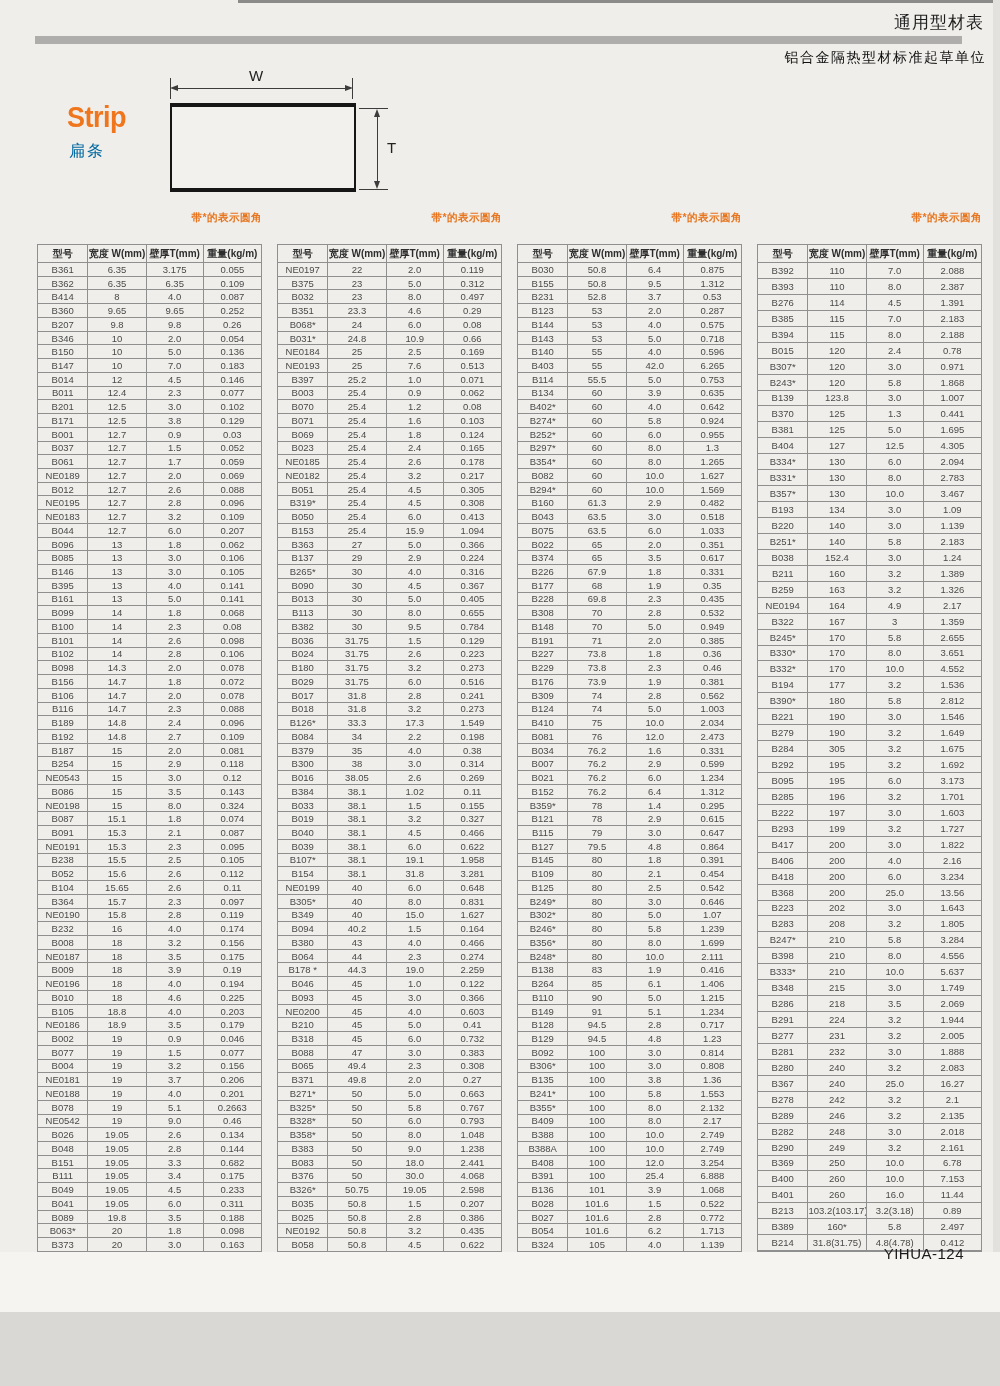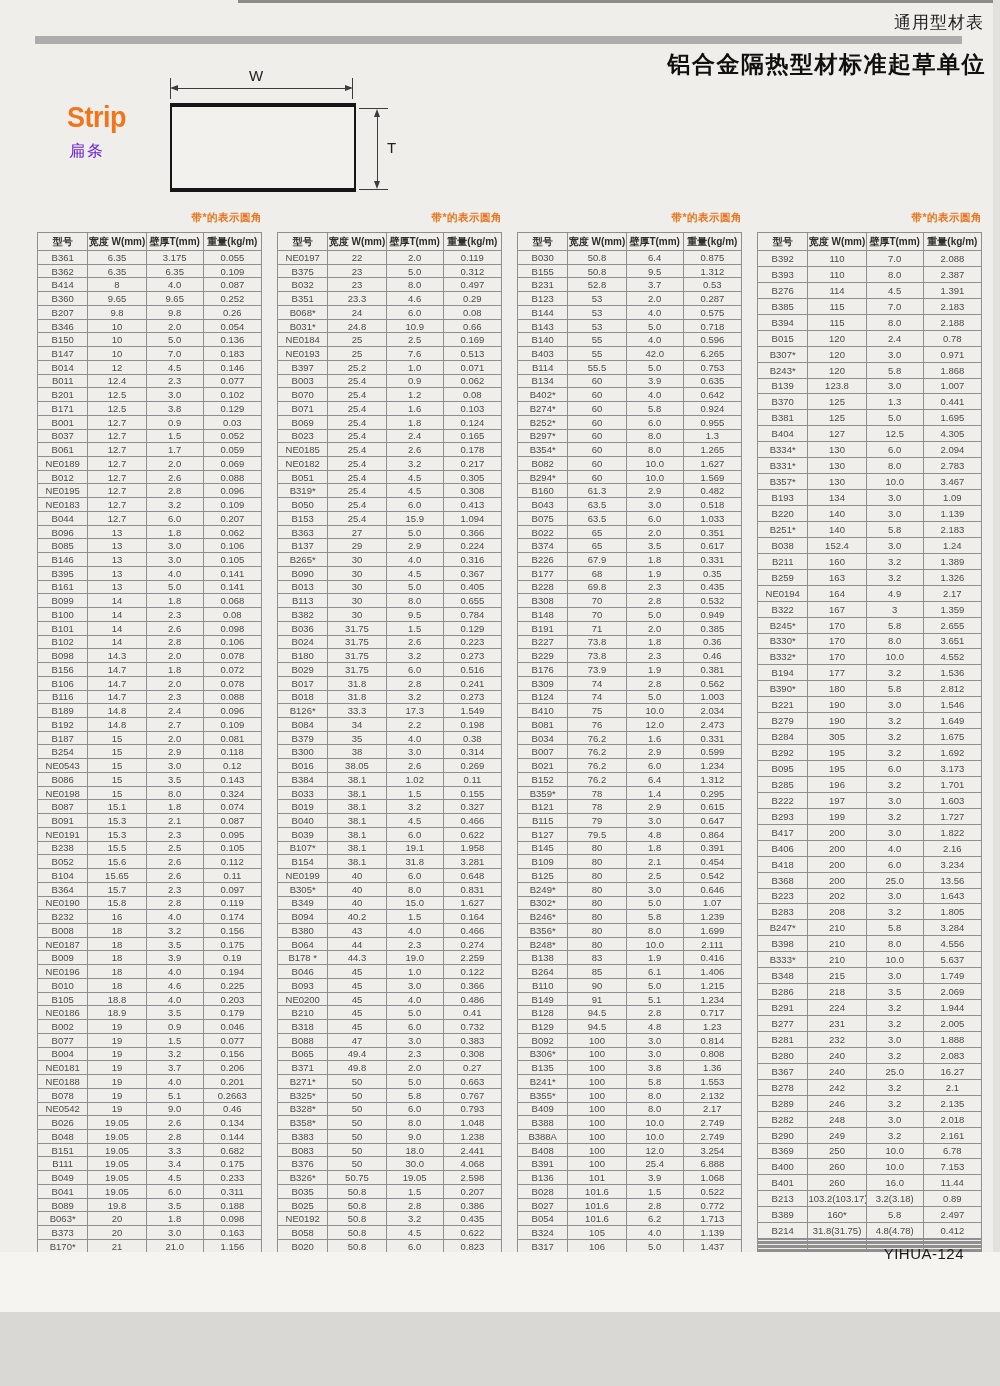--- a/index.html
+++ b/index.html
@@ -5,24 +5,24 @@
   html,body { margin:0; padding:0; background:#c9c8c4; }
   .page {
     position:relative; width:1000px; height:1386px; margin:0 auto;
     background:#efeeea; overflow:hidden;
     font-family:"Liberation Sans", sans-serif;
   }
   .scan-top-edge { position:absolute; left:238px; top:0; width:762px; height:3px; background:#6a6a6a; opacity:.75; }
   .right-edge { position:absolute; right:0; top:0; width:7px; height:1312px; background:#e2e1dd; }
   .page-type { position:absolute; right:16px; top:11px; font-size:17px; color:#1f1f1f; letter-spacing:1px; }
   .divider-bar { position:absolute; left:35px; top:36px; width:927px; height:8px; background:#aeadab; }
-  .org-title { position:absolute; right:14px; top:49px; font-size:23px; font-weight:bold; color:#101010; letter-spacing:1.5px;text-align:right; }
+  .org-title { position:absolute; right:14px; top:49px; font-size:14px; font-weight:normal; color:#101010; letter-spacing:1.5px;text-align:right; }
 
   .logo-en { position:absolute; left:67px; top:100px; font-size:27px; font-weight:bold; color:#f0761e; transform:scaleY(1.12); transform-origin:top left; letter-spacing:-0.5px; }
-  .logo-zh { position:absolute; left:69px; top:141px; font-size:16px; color:#6d28d9; letter-spacing:2px; }
+  .logo-zh { position:absolute; left:69px; top:141px; font-size:16px; color:#0369a1; letter-spacing:2px; }
 
   
   .diag-rect { position:absolute; left:170px; top:103px; width:182px; height:81px;
     border:2px solid #161616; border-top-width:4px; border-bottom-width:4px; background:#f2f1ed; }
   .dim-line-h { position:absolute; left:174px; top:88px; width:172px; height:1px; background:#3c3c3c; }
   .arr { position:absolute; width:0; height:0; }
   .arr-w-left  { left:170px; top:85px; border-top:3.5px solid transparent; border-bottom:3.5px solid transparent; border-right:8px solid #3c3c3c; }
   .arr-w-right { left:345px; top:85px; border-top:3.5px solid transparent; border-bottom:3.5px solid transparent; border-left:8px solid #3c3c3c; }
   .tick-v { position:absolute; width:1px; height:21px; top:78px; background:#3c3c3c; }
   .tick-v.l { left:170px; } .tick-v.r { left:352px; }
@@ -31,21 +31,21 @@
   .arr-t-top { left:374px; top:109px; border-left:3.5px solid transparent; border-right:3.5px solid transparent; border-bottom:8px solid #3c3c3c; }
   .arr-t-bot { left:374px; top:181px; border-left:3.5px solid transparent; border-right:3.5px solid transparent; border-top:8px solid #3c3c3c; }
   .tick-h { position:absolute; width:29px; height:1px; left:359px; background:#3c3c3c; }
   .tick-h.t { top:108px; } .tick-h.b { top:189px; }
   .t-label { position:absolute; left:387px; top:139px; font-size:15px; color:#222; }
 
   
   .note { position:absolute; top:211px; width:225px; text-align:right; font-size:10.5px; font-weight:bold; color:#e8741d; letter-spacing:0.5px; }
 
   
-  .spec-table { position:absolute; top:232px; width:225px; height:1022px;
+  .spec-table { position:absolute; top:244px; width:225px; height:1022px;
     border-collapse:collapse; table-layout:fixed; }
   .spec-table th, .spec-table td {
     border:1px solid #8f8f8f; padding:0; text-align:center; vertical-align:middle;
     font-size:9.5px; color:#4a4a4a; white-space:nowrap; overflow:hidden;
   }
   .spec-table thead tr { height:18px; }
   .spec-table th { font-size:10px; font-weight:bold; color:#2d2d2d; }
   .spec-table { border:1px solid #6e6e6e; }
   .t1 { left:37px; } .t2 { left:277px; } .t3 { left:517px; } .t4 { left:757px; }
   .n1 { left:37px; } .n2 { left:277px; } .n3 { left:517px; } .n4 { left:757px; }
@@ -885,21 +885,21 @@
         <tr>
           <td>B093</td>
           <td>45</td>
           <td>3.0</td>
           <td>0.366</td>
         </tr>
         <tr>
           <td>NE0200</td>
           <td>45</td>
           <td>4.0</td>
-          <td>0.486</td>
+          <td>0.603</td>
         </tr>
         <tr>
           <td>B210</td>
           <td>45</td>
           <td>5.0</td>
           <td>0.41</td>
         </tr>
         <tr>
           <td>B318</td>
           <td>45</td>

